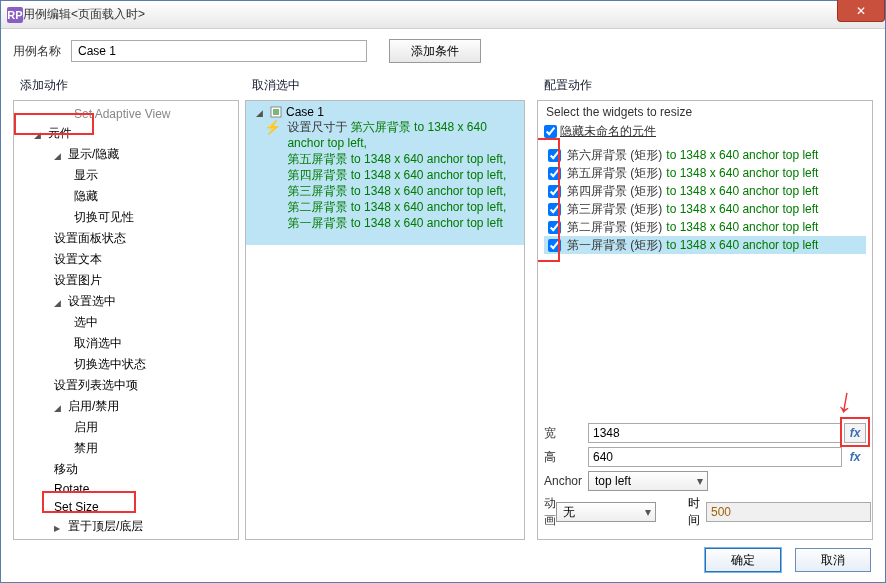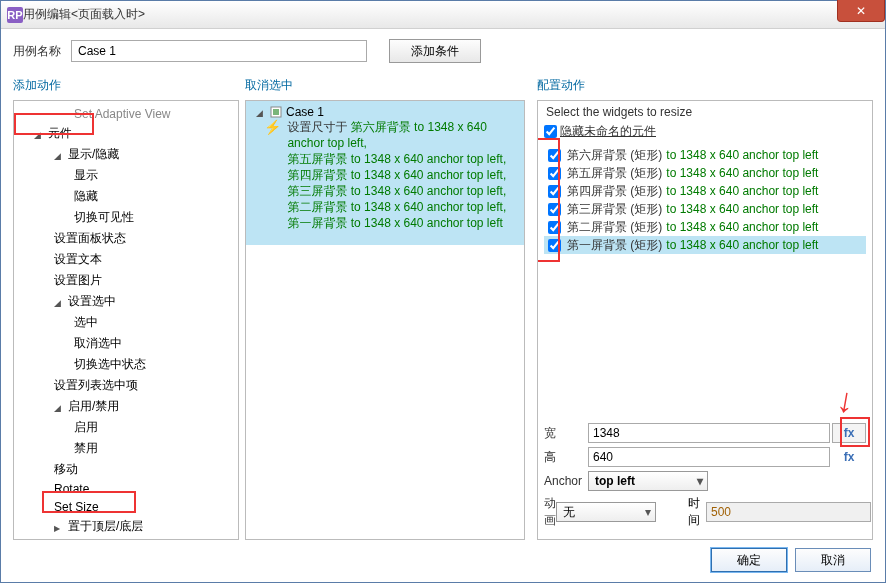--- a/index.html
+++ b/index.html
@@ -8,21 +8,21 @@
 .titlebar { height: 28px; background: linear-gradient(#fff, #e8e8e8); border-bottom: 1px solid #d0d0d0; display: flex; align-items: center; padding-left: 6px; position: relative; }
 .titlebar .rp-icon { width: 16px; height: 16px; background: #8a5fc4; color: #fff; font-size: 11px; font-weight: bold; display: flex; align-items: center; justify-content: center; border-radius: 2px; }
 .titlebar .ttl { color: #333; }
 .close-btn { position: absolute; right: 0; top: -1px; width: 48px; height: 22px; background: #c8503c; border: 1px solid #a03020; border-top: none; display: flex; align-items: center; justify-content: center; color: #fff; font-size: 14px; border-radius: 0 0 4px 4px; }
 .content { padding: 10px 12px 0 12px; }
 .name-row { display: flex; align-items: center; gap: 10px; margin-bottom: 14px; }
 .name-row .lbl { color: #333; }
 .name-input { width: 296px; height: 22px; border: 1px solid #aaa; padding: 0 6px; }
 .add-cond { height: 24px; width: 92px; border: 1px solid #999; background: linear-gradient(#fdfdfd,#e8e8e8); margin-left: 12px; }
 .cols { display: flex; gap: 0; }
-.col-h { color: #0369a1; margin-bottom: 6px; }
+.col-h { color: #0f172a; margin-bottom: 6px; margin-left: 7px; }
 .col1 { width: 226px; }
 .col2 { width: 280px; margin-left: 6px; }
 .col3 { flex: 1; margin-left: 12px; }
 .panel { border: 1px solid #bbb; background: #fff; height: 440px; overflow: hidden; position: relative; }
 .tree { padding: 4px 0; }
 .tree-item { padding: 2px 0 2px 0; white-space: nowrap; display: flex; align-items: center; }
 .tree-item.lvl1 { padding-left: 20px; }
 .tree-item.lvl2 { padding-left: 40px; }
 .tree-item.lvl3 { padding-left: 60px; }
 .arrow { display: inline-block; width: 10px; margin-right: 4px; color: #555; }
@@ -41,24 +41,24 @@
 .chk-row .wsize { color: #007a00; margin-left: 4px; }
 .chk-row.sel { background: #bde4f4; }
 .search-row { display: flex; align-items: center; padding: 2px 6px; gap: 6px; }
 .search-row input.s-in { flex:1; height: 20px; border: 1px solid #aaa; color:#888; font-style: italic; padding: 0 4px;}
 .hide-chk { display:flex; align-items:center; gap:3px; color:#333; white-space:nowrap;text-decoration:underline;}
 .cfg-lbl { color:#333; padding: 4px 8px 2px 8px; }
 .bottom-form { position:absolute; bottom:6px; left:6px; right:6px; }
 .frow { display:flex; align-items:center; margin-bottom:4px; }
 .frow .fl { width:44px; color:#333; }
 .frow input.fin { flex:1; height:20px; border:1px solid #aaa; padding:0 4px; }
-.fx { width:34px; height:20px; border:1px solid #aaa; background:#f4f4f4; display:flex; align-items:center; justify-content:center; color:#3b6fb6; font-weight:bold; margin-left:2px;}
+.fx { width:22px; height:20px; border:1px solid #aaa; background:#f4f4f4; display:flex; align-items:center; justify-content:center; color:#3b6fb6; font-style:italic; font-weight:bold; margin-left:2px;}
 .sel-box { height:20px; border:1px solid #999; background:linear-gradient(#fff,#eee); padding:0 18px 0 6px; position:relative; display:inline-flex; align-items:center; min-width:100px;}
 .sel-box::after { content:"▾"; position:absolute; right:4px; color:#555;}
-.btn-row { position:absolute; bottom:10px; right:14px; display:flex; gap:8px;}
+.btn-row { position:absolute; bottom:10px; right:14px; display:flex; gap:14px;}
 .dlg-btn { width:76px; height:24px; border:1px solid #6a8db8; background:linear-gradient(#fdfdfd,#e6eef8);}
 .dlg-btn.primary { border:1px solid #2f6fb0; outline:1px solid #79b7f0;}
 .red-arrow { position:absolute; color:#e33; font-size:34px; transform: rotate(10deg); right:18px; top:280px;}
 .inner-hilite { border:2px solid #e33; position:absolute; pointer-events:none;}
 svg.case-sq { margin-right:4px;}
 </style>
 </head>
 <body>
 
 <div class="window">
@@ -205,21 +205,21 @@
               <div class="fx">fx</div>
             </div>
             <div class="inner-hilite" style="top:-6px; right:-4px; width:30px; height:30px;"></div>
             <div class="frow">
               <span class="fl">高</span>
               <input class="fin" value="640" style="">
               <div class="fx" style="border:none; background:none;">fx</div>
             </div>
             <div class="frow">
               <span class="fl">Anchor</span>
-              <div class="sel-box" style="min-width:120px;font-weight:bold;">
+              <div class="sel-box" style="min-width:120px;">
                   <span>top left</span>
                 </div>
             </div>
             <div class="frow">
               <span class="fl">动画</span>
               <div class="sel-box">
                   <span>无</span>
                 </div>
               <span style="margin:0 6px 0 32px;">时间</span>
               <input class="fin" style="flex: 0 0 44px; background: rgb(240, 240, 240); color: #a16207;" disabled="" value="500">

